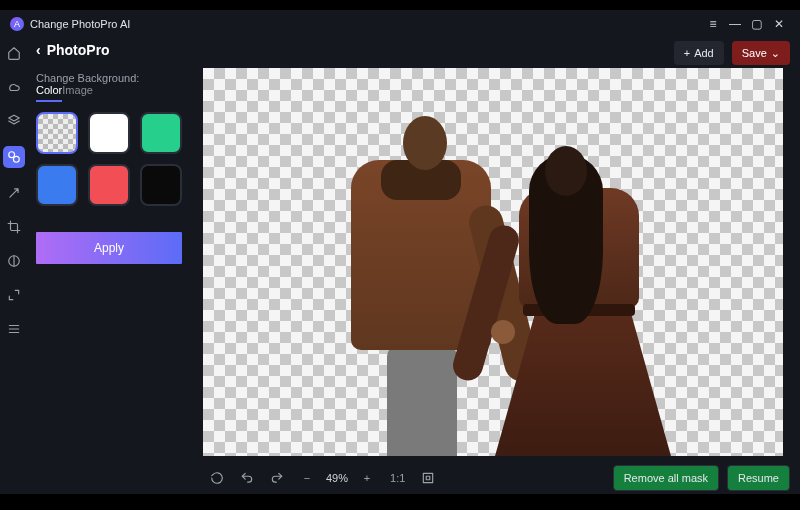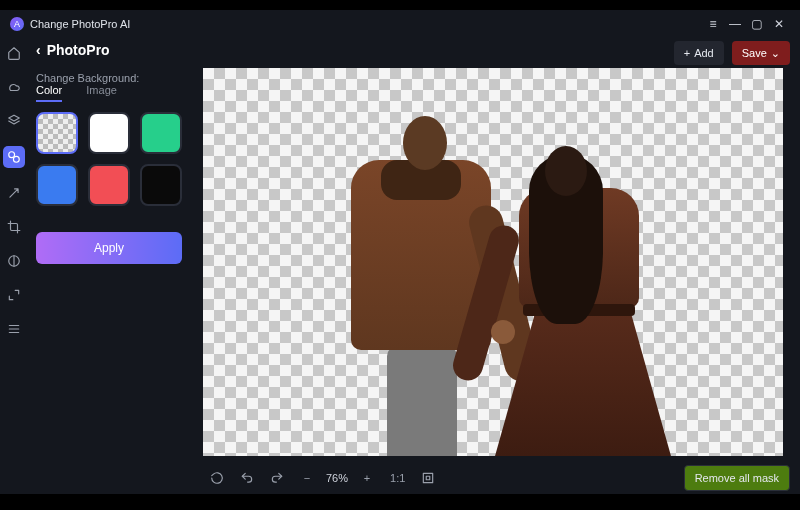--- a/index.html
+++ b/index.html
@@ -11,36 +11,36 @@
   .tb-spacer { flex: 1; }
   .tb-btn { width: 22px; height: 22px; display:flex;align-items:center;justify-content:center; color:#cfd3dc; cursor:pointer; font-size:12px;}
   
   .body { flex: 1; display: flex; min-height: 0; }
   .rail { width: 28px; background:#14171e; display:flex; flex-direction:column; align-items:center; padding-top:6px; gap:16px; }
   .rail-item { width:18px; height:18px; display:flex; align-items:center; justify-content:center; color:#9aa0ac; cursor:pointer; }
   .rail-item.active { background:#5c6cf6; border-radius:5px; color:#fff; width:22px;height:22px;}
   .panel { width: 168px; background:#14171e; padding: 4px 14px 10px 8px; display:flex; flex-direction:column; }
   .panel-head { display:flex; align-items:center; gap:6px; font-size:14px; font-weight:700; color:#fff; margin-bottom:14px;}
   .panel-sub { font-size:11px; color:#9aa0ac; }
-  .tabs { display:flex; gap:24px; font-size:11px; margin-bottom:10px;}
+  .tabs { display:flex; font-size:11px; margin-bottom:10px;}
   .tab { color:#888e99; cursor:pointer; padding-bottom:4px;}
   .tab.active { color:#fff; border-bottom:2px solid #5c6cf6;}
   .swatches { display:grid; grid-template-columns: repeat(3, 42px); gap:10px; margin-bottom:26px;}
   .swatch { width:42px; height:42px; border-radius:8px; cursor:pointer; border:2px solid #2a2e39;}
   .swatch.sel { border-color:#5c6cf6; }
   .sw-trans { background-image:
      linear-gradient(45deg,#bbb 25%,transparent 25%),linear-gradient(-45deg,#bbb 25%,transparent 25%),
      linear-gradient(45deg,transparent 75%,#bbb 75%),linear-gradient(-45deg,transparent 75%,#bbb 75%);
      background-size:10px 10px; background-position:0 0,0 5px,5px -5px,-5px 0; background-color:#eee;}
   .sw-white { background:#ffffff; }
   .sw-green { background:#26cf8b; }
   .sw-blue  { background:#3a7bf0; }
   .sw-red   { background:#f24e55; }
   .sw-black { background:#0a0a0a; }
-  .apply-btn { height:32px; border:none; border-radius:6px; cursor:pointer; color:#fff; font-size:12px; font-weight:500;
+  .apply-btn { height:32px; border:none; border-radius:1px; cursor:pointer; color:#fff; font-size:12px; font-weight:500;
     background:linear-gradient(90deg,#b06cf6 0%,#5c6cf6 100%);}
   
   .content { flex:1; display:flex; flex-direction:column; min-width:0; }
   .topbar { height:34px; display:flex; align-items:center; justify-content:flex-end; padding:0 10px; gap:8px;}
   .btn { height:24px; padding:0 10px; border-radius:4px; font-size:11px; display:flex; align-items:center; gap:4px; cursor:pointer; border:none;}
   .btn-dark { background:#23262f; color:#e4e7ee;}
   .btn-primary { background:#7f1d1d; color:#fff;}
   .canvas-wrap { flex:1; display:flex; align-items:center; justify-content:center; padding:0 10px 6px 0;}
   .canvas { width:580px; height:388px; position:relative; overflow:hidden;
     background-image:
@@ -66,21 +66,21 @@
   .hands { position:absolute; bottom:112px; left:178px; width:24px; height:24px; background:#8a5a3a; border-radius:50%;}
   .legs { position:absolute; background:#6b6b6b; }
   .p1 .legs { bottom:0; left:62px; width:70px; height:110px; border-radius:10px 10px 0 0; background:#7a7a7a;}
   .skirt { position:absolute; bottom:0; left:6px; width:176px; height:176px; background:linear-gradient(#5d2e1d,#3d1c11);
     clip-path: polygon(28% 0, 72% 0, 100% 100%, 0 100%); }
   .belt { position:absolute; top:158px; left:34px; width:112px; height:12px; background:#2e160c; border-radius:4px;}
   
   .toolbar { height:36px; display:flex; align-items:center; padding:0 10px; gap:8px; font-size:11px; color:#cfd3dc;}
   .tool-ic { width:22px; height:22px; display:flex; align-items:center; justify-content:center; cursor:pointer; color:#9aa0ac;}
   .toolbar .spacer { flex:1; }
-  .toolbar .btn-dark { height:26px; background:#4d7c0f; border:1px solid #2a2e39;}
+  .toolbar .btn-dark { height:26px; background:#15803d; border:1px solid #2a2e39;}
   svg { width:14px; height:14px; stroke:currentColor; fill:none; stroke-width:2; stroke-linecap:round; stroke-linejoin:round;}
 </style>
 </head>
 <body>
 
 <div class="window">
 
   <div class="titlebar">
     <div class="tb-logo">A</div>
     <span>Change PhotoPro AI</span>
@@ -215,28 +215,29 @@
               <path d="M4 9h11a5 5 0 0 1 0 10h-2"></path>
             </svg>
           </div>
         <div class="tool-ic">
             <svg viewBox="0 0 24 24">
               <path d="M15 14l5-5-5-5"></path>
               <path d="M20 9H9a5 5 0 0 0 0 10h2"></path>
             </svg>
           </div>
         <div class="tool-ic">−</div>
-        <span>76%</span>
+        <span>49%</span>
         <div class="tool-ic">+</div>
         <span class="tool-ic" style="width:auto;padding:0 4px;text-align:right;">1:1</span>
         <div class="tool-ic">
             <svg viewBox="0 0 24 24">
               <rect x="4" y="4" width="16" height="16"></rect>
               <rect x="9" y="9" width="6" height="6"></rect>
             </svg>
           </div>
         <div class="spacer"></div>
         <button class="btn btn-dark">Remove all mask</button>
+        <button class="btn btn-dark">Resume</button>
       </div>
     </div>
 
   </div>
 </div>
 
 </body></html>

